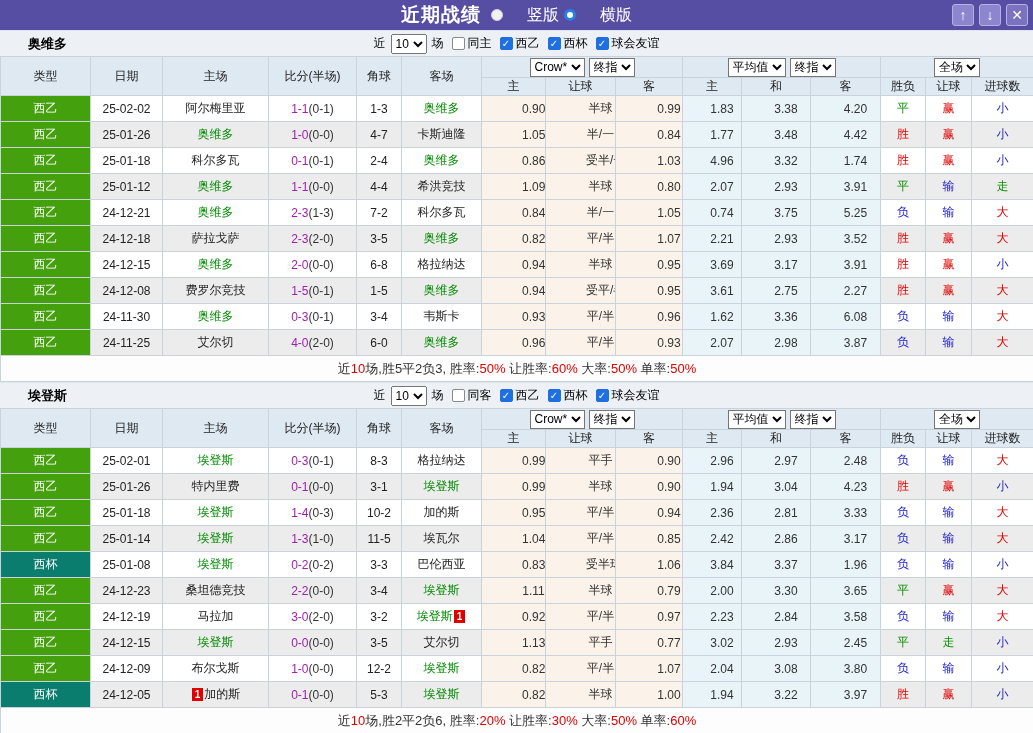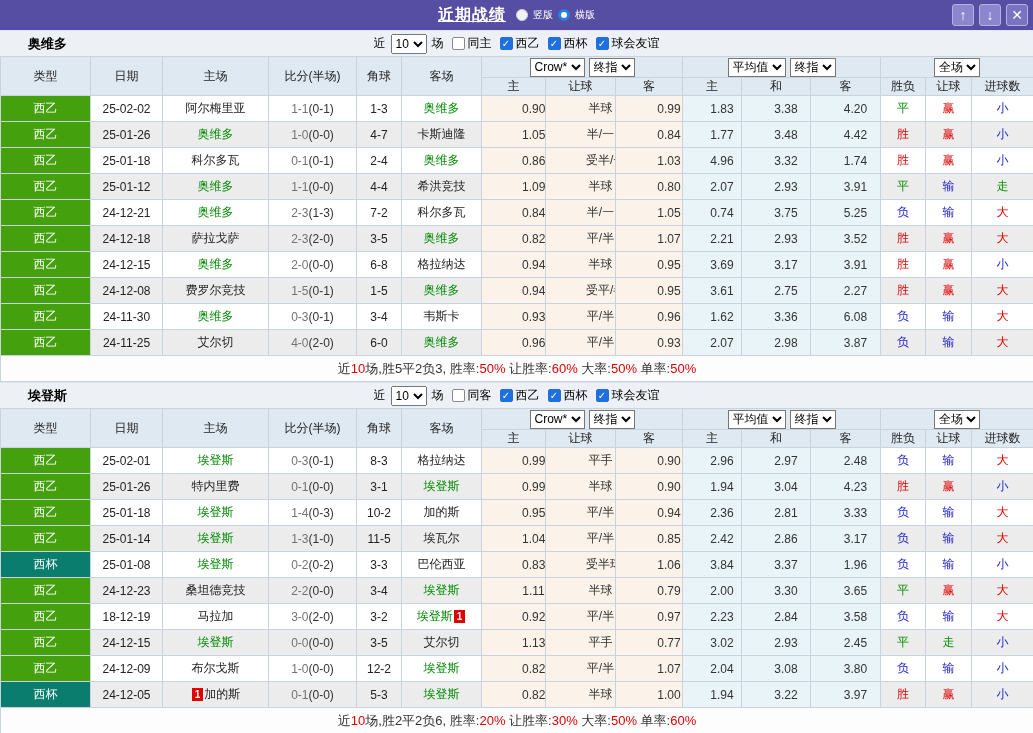--- a/index.html
+++ b/index.html
@@ -9,28 +9,28 @@
     font-family: "Liberation Sans", "DejaVu Sans", sans-serif;
     font-size: 12px;
     color: #222;
   }
   
   .titlebar {
     height: 30px; background:#564ea2; color:#fff;
     display:flex; align-items:center; position:relative;
   }
   .title-center { flex:1; display:flex; justify-content:center; align-items:center; gap:10px; }
-  .title { font-size:16px; font-weight:bold; letter-spacing:1px;text-decoration:underline; }
+  .title { font-size:19px; font-weight:bold; letter-spacing:1px; }
   .radio-group { display:flex; align-items:center; gap:5px; }
   .radio {
     width:12px; height:12px; border-radius:50%;
     background:#f2f2f2; border:1px solid #cfcfe6; display:inline-block;
   }
   .radio.sel { background:#fff; border:3px solid #2a7de1; }
-  .rlabel { font-size:10px; color:#fff; }
+  .rlabel { font-size:16px; color:#fff;margin-left:19px; }
   .winbtns { position:absolute; right:5px; top:4px; display:flex; gap:5px; }
   .winbtn {
     width:22px; height:22px; background:#8c86cf; border:1px solid #b6b1e2;
     border-radius:3px; color:#fff; display:flex; align-items:center; justify-content:center;
     font-size:14px; font-weight:bold; cursor:pointer;
   }
   .winbtn.close { background:#7a73c0; }
   
   .teambar {
     height:26px; background:#edf1f5; position:relative;
@@ -55,21 +55,21 @@
   tr.hrow1 { height:21px; }
   tr.hrow1 th select { height:19px; font-size:12px; margin:0 2px; background:#fff; }
   tr.hrow2 { height:18px; }
   tr.data { height:26px; background:#fff; }
   tbody tr.data:nth-child(even) { background:#ececec; }
   td.type-green { background:#45a00e; color:#fff; }
   td.type-teal  { background:#0b7d6e; color:#fff; }
   td.crow { background:#fbf3e9; color:#333;padding-left:40px; }
   td.avg  { background:#e9f4f9; color:#333;padding-left:20px; }
   .focal { color:#028a02; }
-  .score { color:#737373; }
+  .score { color:#a21caf; }
   .half  { color:#333;text-align:right; }
   .rc {
     display:inline-block; background:#e10000; color:#fff; font-size:10px;
     line-height:13px; padding:0 3px; margin:0 1px; font-weight:bold;
   }
   .c-r { color:#e10000; } .c-g { color:#089000; } .c-b { color:#2222cc; }
   tr.summary td { height:26px; background:#fdfdfd; color:#333; font-size:13px; }
   tr.summary .red { color:#e10000; }
 </style>
 </head>
@@ -492,21 +492,21 @@
           <td class="crow">0.79</td>
           <td class="avg">2.00</td>
           <td class="avg">3.30</td>
           <td class="avg">3.65</td>
           <td class="c-g">平</td>
           <td class="c-r">赢</td>
           <td class="c-r">大</td>
         </tr>
         <tr class="data">
           <td class="type-green">西乙</td>
-          <td>18-12-19</td>
+          <td>24-12-19</td>
           <td><span>马拉加</span></td>
           <td><span class="score">3-0</span><span class="half">(2-0)</span></td>
           <td>3-2</td>
           <td><span class="focal">埃登斯</span><span class="rc">1</span></td>
           <td class="crow">0.92</td>
           <td class="crow">平/半</td>
           <td class="crow">0.97</td>
           <td class="avg">2.23</td>
           <td class="avg">2.84</td>
           <td class="avg">3.58</td>

